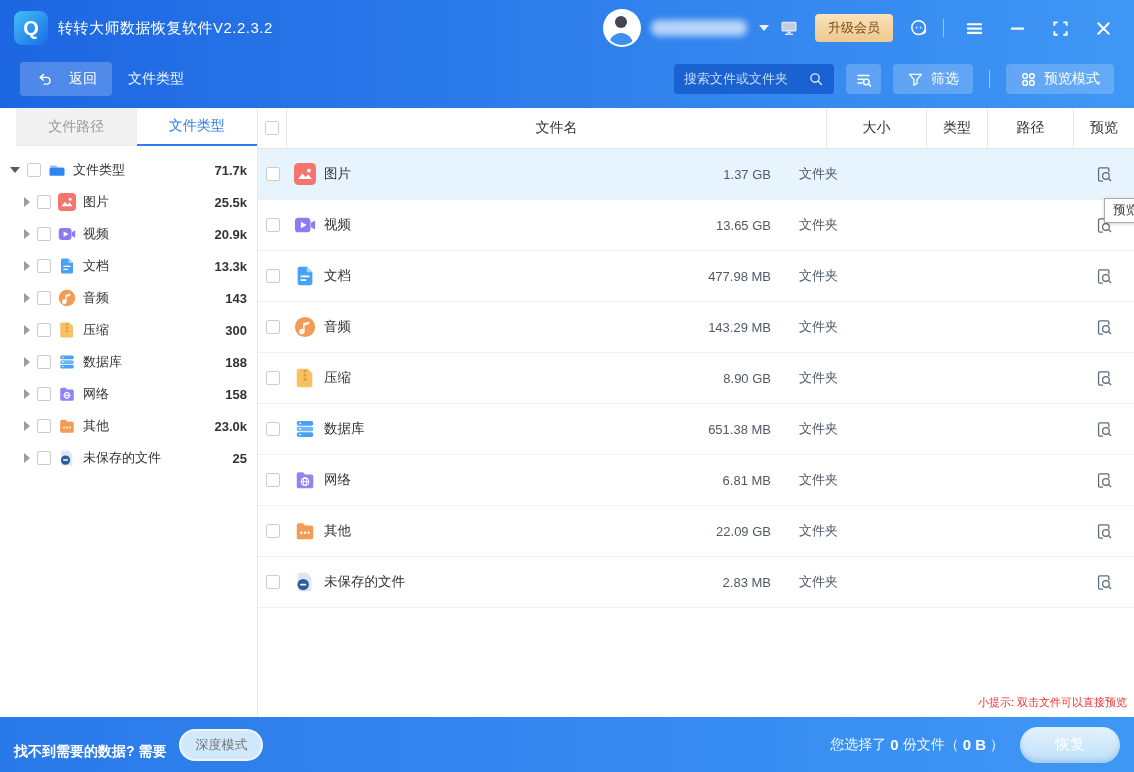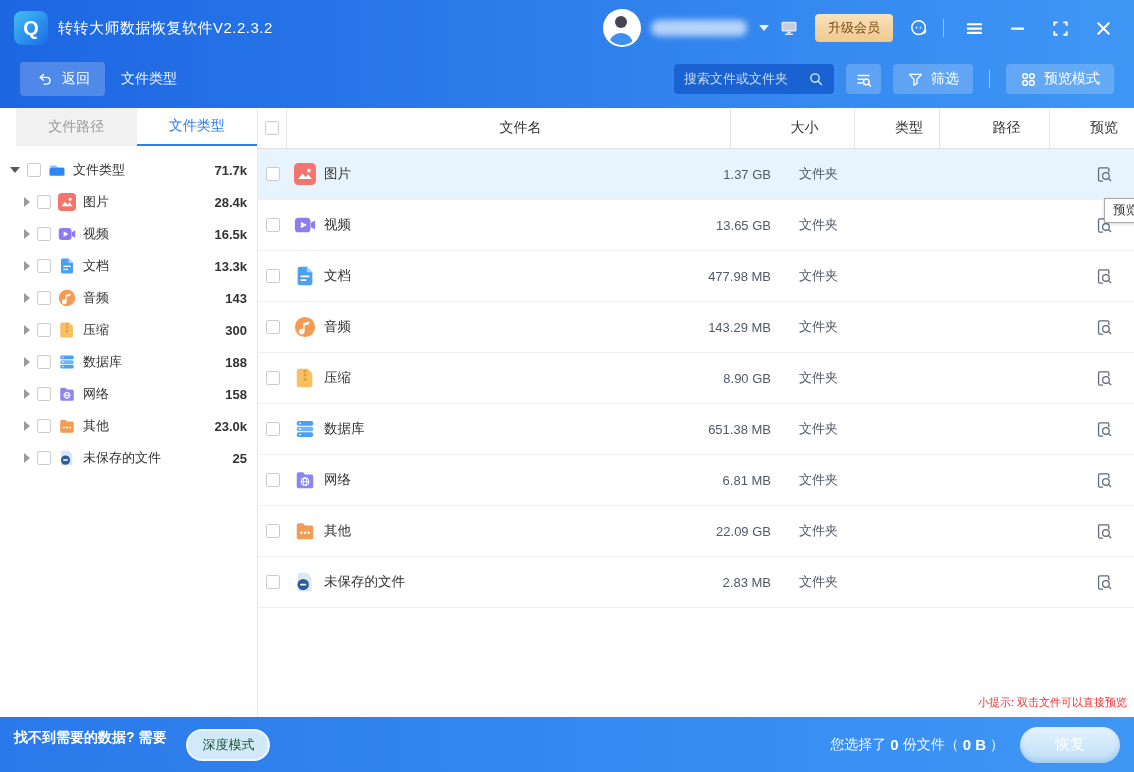--- a/index.html
+++ b/index.html
@@ -25,21 +25,21 @@
   .tb-icon{width:20px;height:20px;display:flex;align-items:center;justify-content:center;}
   .tb-icon svg{width:100%;height:100%;}
   .upgrade-btn{background:linear-gradient(#f8e2ba,#efc98f);color:#7c4a16;font-size:13px;
     padding:5px 13px;border-radius:4px;margin:0 6px;white-space:nowrap;}
   .pipe{width:1px;height:18px;background:rgba(255,255,255,.5);margin:0 4px;}
   .win-ic{width:19px;height:19px;margin:0 7px;display:flex;align-items:center;justify-content:center;}
   .win-ic svg{width:100%;height:100%;}
 
   
   .toolbar-row{height:46px;display:flex;align-items:center;padding:0 20px;gap:12px;}
-  .back-btn{display:flex;align-items:center;gap:7px;background:rgba(255,255,255,.22);
+  .back-btn{display:flex;align-items:center;gap:14px;background:rgba(255,255,255,.22);
     padding:7px 15px;border-radius:4px;font-size:14px;}
   .back-btn svg{width:16px;height:16px;}
   .breadcrumb{font-size:14px;color:#eef5fe;margin-left:4px;}
   .search-box{margin-left:auto;width:140px;height:30px;background:#1a61d2;border-radius:4px;
     display:flex;align-items:center;padding:0 10px;gap:8px;}
   .search-ph{color:#c6dcf8;font-size:13px;flex:1;white-space:nowrap;font-family:Liberation Serif, serif;}
   .search-box svg{width:16px;height:16px;flex:0 0 auto;}
   .icon-btn{height:30px;background:rgba(255,255,255,.2);border-radius:4px;display:flex;
     align-items:center;justify-content:center;gap:7px;font-size:14px;color:#fff;padding:0 9px;}
   .icon-btn svg{width:17px;height:17px;}
@@ -61,21 +61,21 @@
     border-left:6px solid #9a9a9a;margin-right:7px;flex:0 0 auto;}
   .cb{width:14px;height:14px;border:1px solid #ccc;border-radius:2px;background:#fff;
     margin-right:7px;flex:0 0 auto;box-sizing:border-box;}
   .t-ic{width:18px;height:18px;margin-right:7px;flex:0 0 auto;}
   .t-ic svg{width:100%;height:100%;display:block;}
   .t-label{flex:1;white-space:nowrap;overflow:hidden;}
   .t-count{font-weight:600;color:#333;font-size:13px;}
 
   
   .main{position:absolute;left:258px;top:108px;width:876px;height:609px;background:#fff;}
-  .thead{display:flex;height:40px;border-bottom:1px solid #e2e2e2;font-size:14px;color:#333;gap:24px;}
+  .thead{display:flex;height:40px;border-bottom:1px solid #e2e2e2;font-size:14px;color:#333;}
   .th{display:flex;align-items:center;justify-content:center;border-right:1px solid #e6e6e6;box-sizing:border-box;}
   .th:last-child{border-right:none;}
   .col-check{width:29px;flex:0 0 auto;}
   .col-name{flex:1;}
   .col-size{width:100px;flex:0 0 auto;}
   .col-type{width:61px;flex:0 0 auto;}
   .col-mtime{width:139px;flex:0 0 auto;}
   .col-path{width:86px;flex:0 0 auto;text-align:center;}
   .col-prev{width:60px;flex:0 0 auto;}
   .tr{height:50px;display:flex;align-items:center;border-bottom:1px solid #f0f0f0;font-size:13px;}
@@ -95,23 +95,23 @@
 
   
   .tooltip{position:absolute;left:1104px;top:198px;background:#fff;border:1px solid #ababab;
     padding:3px 8px;font-size:12.5px;color:#333;white-space:nowrap;z-index:9;
     box-shadow:0 1px 3px rgba(0,0,0,.18);}
 
   
   .footer{position:absolute;left:0;bottom:0;width:100%;height:55px;
     background:linear-gradient(90deg,#2a79ea,#3f97f5);display:flex;align-items:center;
     padding:0 14px;box-sizing:border-box;color:#fff;}
-  .footer-left{display:flex;align-items:flex-start;gap:20px;font-size:14px;font-weight:bold;}
+  .footer-left{display:flex;align-items:flex-end;gap:13px;font-size:14px;font-weight:bold;}
   .deep-btn{background:#d2e9fc;border:2px solid #eef7ff;border-radius:16px;padding:5px 14px;
-    font-size:13px;color:#14532d;font-weight:normal;}
+    font-size:13px;color:#737373;font-weight:normal;}
   .footer-right{margin-left:auto;display:flex;align-items:center;gap:16px;}
   .sel-text{display:flex;align-items:center;gap:4px;font-size:14px;color:rgba(255,255,255,.92);}
   .sel-strong{font-weight:bold;font-size:15px;color:#fff;}
   .recover-btn{width:100px;height:36px;border-radius:18px;display:flex;align-items:center;
     justify-content:center;font-size:15px;color:#fbfeff;
     background:linear-gradient(180deg,#e4f2fd,#bede f8);
     background:linear-gradient(180deg,#e4f2fd,#bedff8);
     box-shadow:inset 0 -3px 5px rgba(120,175,230,.45);}
 </style>
 </head>
@@ -249,34 +249,34 @@
           <span class="arr-right"></span>
           <span class="cb"></span>
           <span class="t-ic">
             <svg viewBox="0 0 24 24">
               <rect width="24" height="24" rx="5" fill="#f4756d"></rect>
               <circle cx="16.2" cy="8.3" r="2" fill="#fff"></circle>
               <path d="M4.5 17.5l4.8-6 3.4 4 2.6-3.2 4.2 5.2z" fill="#fff"></path>
             </svg>
           </span>
           <span class="t-label">图片</span>
-          <span class="t-count">28.4k</span>
+          <span class="t-count">25.5k</span>
         </div>
         <div class="tree-row child">
           <span class="arr-right"></span>
           <span class="cb"></span>
           <span class="t-ic">
             <svg viewBox="0 0 24 24">
               <rect x="1" y="4" width="17" height="16" rx="4" fill="#8b7cf2"></rect>
               <path d="M18.5 9.5l4.5-2.5v10l-4.5-2.5z" fill="#8b7cf2"></path>
               <path d="M7.5 8.5l6.5 3.5-6.5 3.5z" fill="#fff"></path>
             </svg>
           </span>
           <span class="t-label">视频</span>
-          <span class="t-count">16.5k</span>
+          <span class="t-count">20.9k</span>
         </div>
         <div class="tree-row child">
           <span class="arr-right"></span>
           <span class="cb"></span>
           <span class="t-ic">
             <svg viewBox="0 0 24 24">
               <path d="M4 4a2 2 0 0 1 2-2h8l6 6v12a2 2 0 0 1-2 2H6a2 2 0 0 1-2-2z" fill="#4aa0f4"></path>
               <path d="M14 2l6 6h-6z" fill="#a8d2f9"></path>
               <rect x="7" y="11.5" width="10" height="1.9" rx=".9" fill="#fff"></rect>
               <rect x="7" y="15.5" width="6.5" height="1.9" rx=".9" fill="#fff"></rect>

